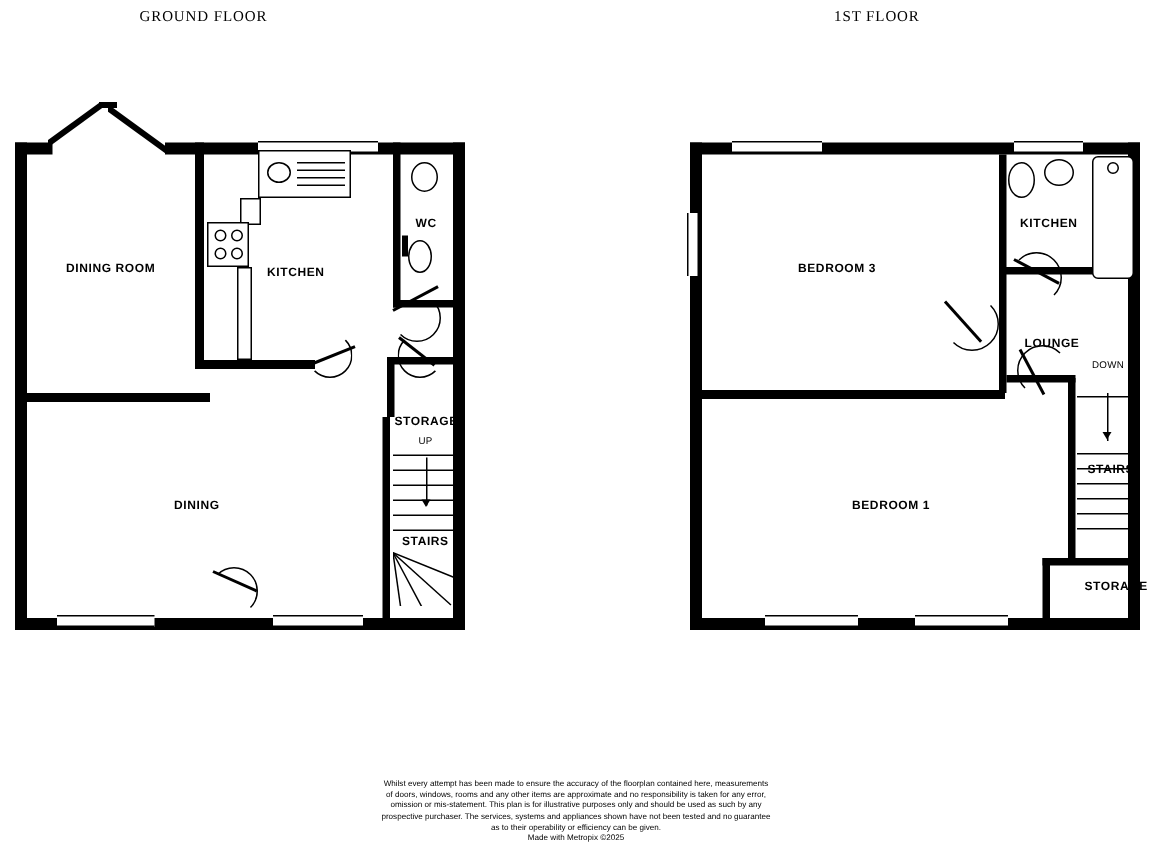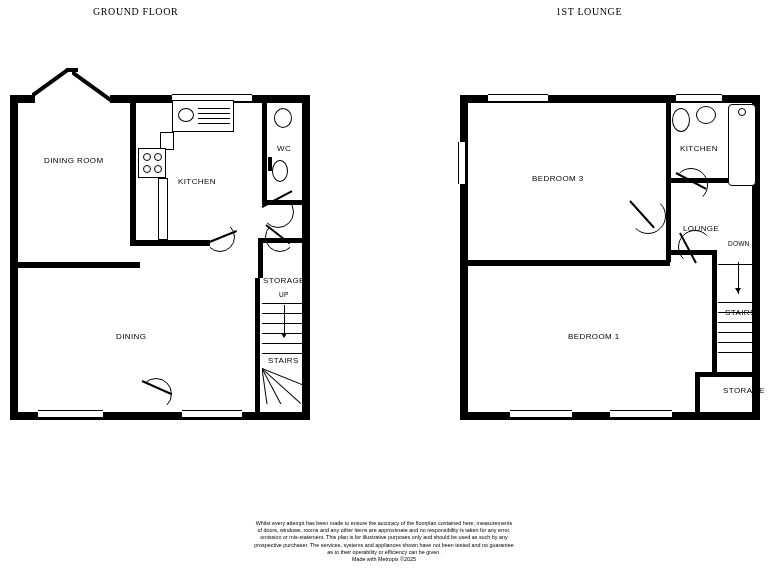--- a/index.html
+++ b/index.html
@@ -33,21 +33,21 @@
   #first-floor  { left: 440px; top: 0px; width: 340px; height: 470px; }
 
   
   .wall {
     position: absolute;
     background: #000000;
   }
   .label {
     position: absolute;
     font-size: 8px;
-    font-weight: normal;
+    font-weight: bold;
     letter-spacing: 0.4px;
     white-space: nowrap;
     color: #000;
   }
   .small-label {
     position: absolute;
     font-size: 6.5px;
     letter-spacing: 0.2px;
     white-space: nowrap;
     color: #000;
@@ -119,21 +119,21 @@
     font-size: 5.4px;
     line-height: 7.2px;
     color: #000;
   }
   .disclaimer div { white-space: nowrap; }
 </style>
 </head>
 <body>
 
 <div class="plan-title" id="gf-title">GROUND FLOOR</div>
-<div class="plan-title" id="ff-title">1ST LOUNGE</div>
+<div class="plan-title" id="ff-title">1ST FLOOR</div>
 
 <div class="floor" id="ground-floor">
 
   <div class="wall" style="left:10px; top:95px; width:8px; height:325px;"></div>
   <div class="wall" style="left:10px; top:412px; width:300px; height:8px;"></div>
   <div class="wall" style="left:302px; top:95px; width:8px; height:325px;"></div>
   <div class="wall" style="left:10px; top:95px; width:25px; height:8px;"></div>
   <div class="wall" style="left:110px; top:95px; width:200px; height:8px;"></div>
 
   <div style="position:absolute; left:32px; top:68px; width:40px; height:32px; overflow:hidden;">
@@ -201,21 +201,21 @@
   <div style="position:absolute; left:262px; top:368px; width:46px; height:36px; overflow:hidden;">
     <div style="position:absolute; left:0; top:0; width:52px; height:1px; background:#000; transform:rotate(22deg); transform-origin:left center;"></div>
     <div style="position:absolute; left:0; top:0; width:52px; height:1px; background:#000; transform:rotate(42deg); transform-origin:left center;"></div>
     <div style="position:absolute; left:0; top:0; width:52px; height:1px; background:#000; transform:rotate(62deg); transform-origin:left center;"></div>
     <div style="position:absolute; left:0; top:0; width:52px; height:1px; background:#000; transform:rotate(82deg); transform-origin:left center;"></div>
   </div>
 
   <div class="arrow-line" style="left:284px; top:305px; height:32px;"></div>
   <div class="arrow-head" style="left:281px; top:333px;"></div>
 
-  <div class="label" style="left:44px; top:156px;">DINING ROOM</div>
+  <div class="label" style="left:44px; top:174px;">DINING ROOM</div>
   <div class="label" style="left:178px; top:177px;">KITCHEN</div>
   <div class="label" style="left:277px; top:144px;">WC</div>
   <div class="label" style="left:116px; top:332px;">DINING</div>
   <div class="label" style="left:263px; top:276px;">STORAGE</div>
   <div class="label" style="left:268px; top:356px;">STAIRS</div>
   <div class="small-label" style="left:279px; top:291px;">UP</div>
 
 </div>
 
 <div class="floor" id="first-floor">

